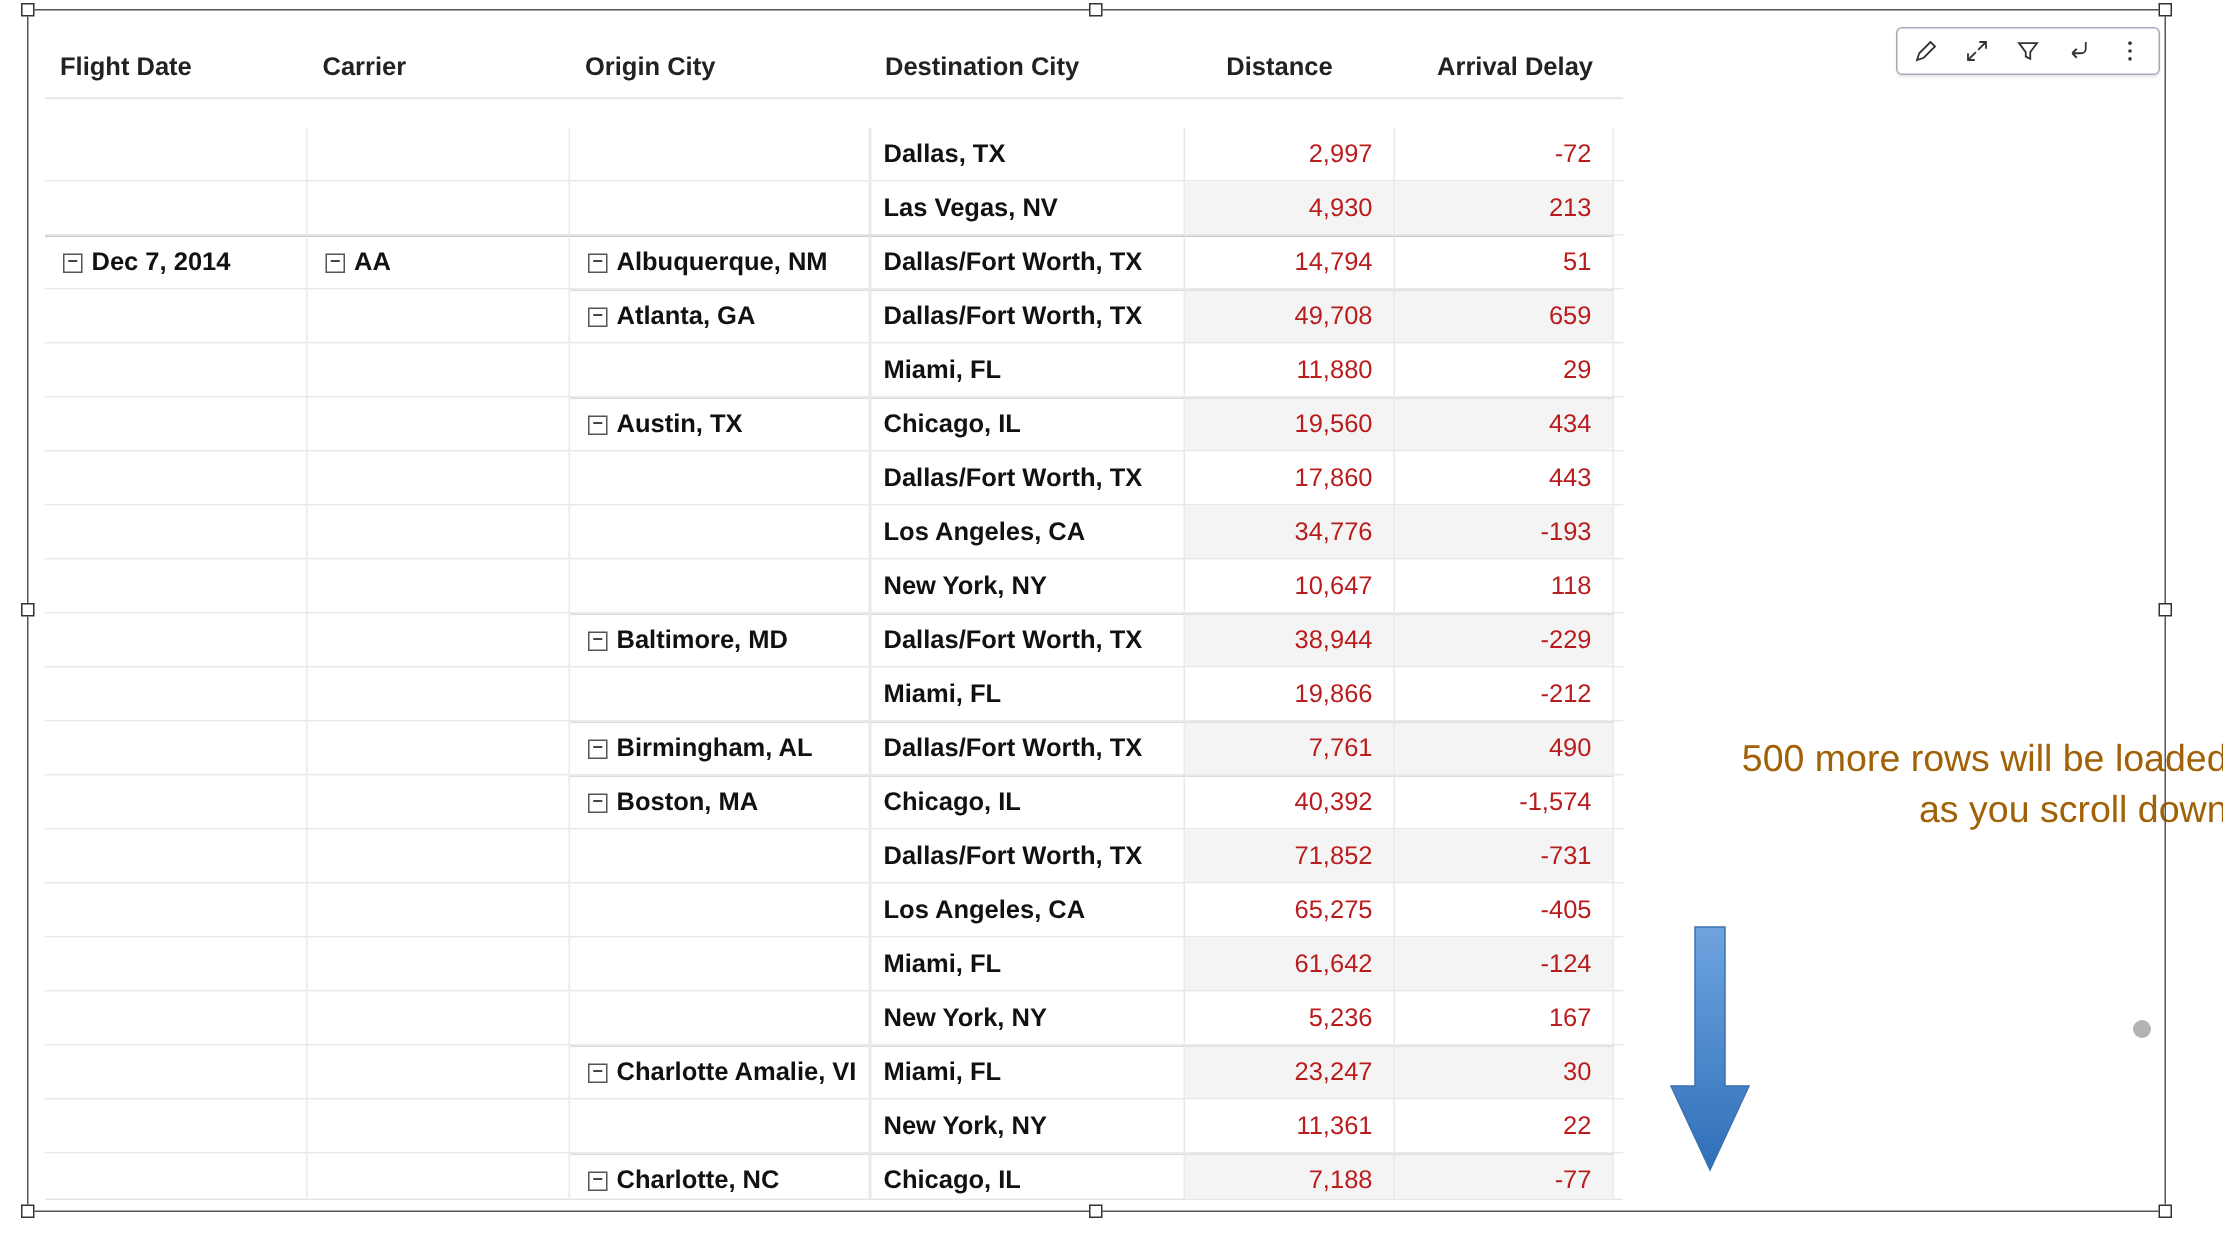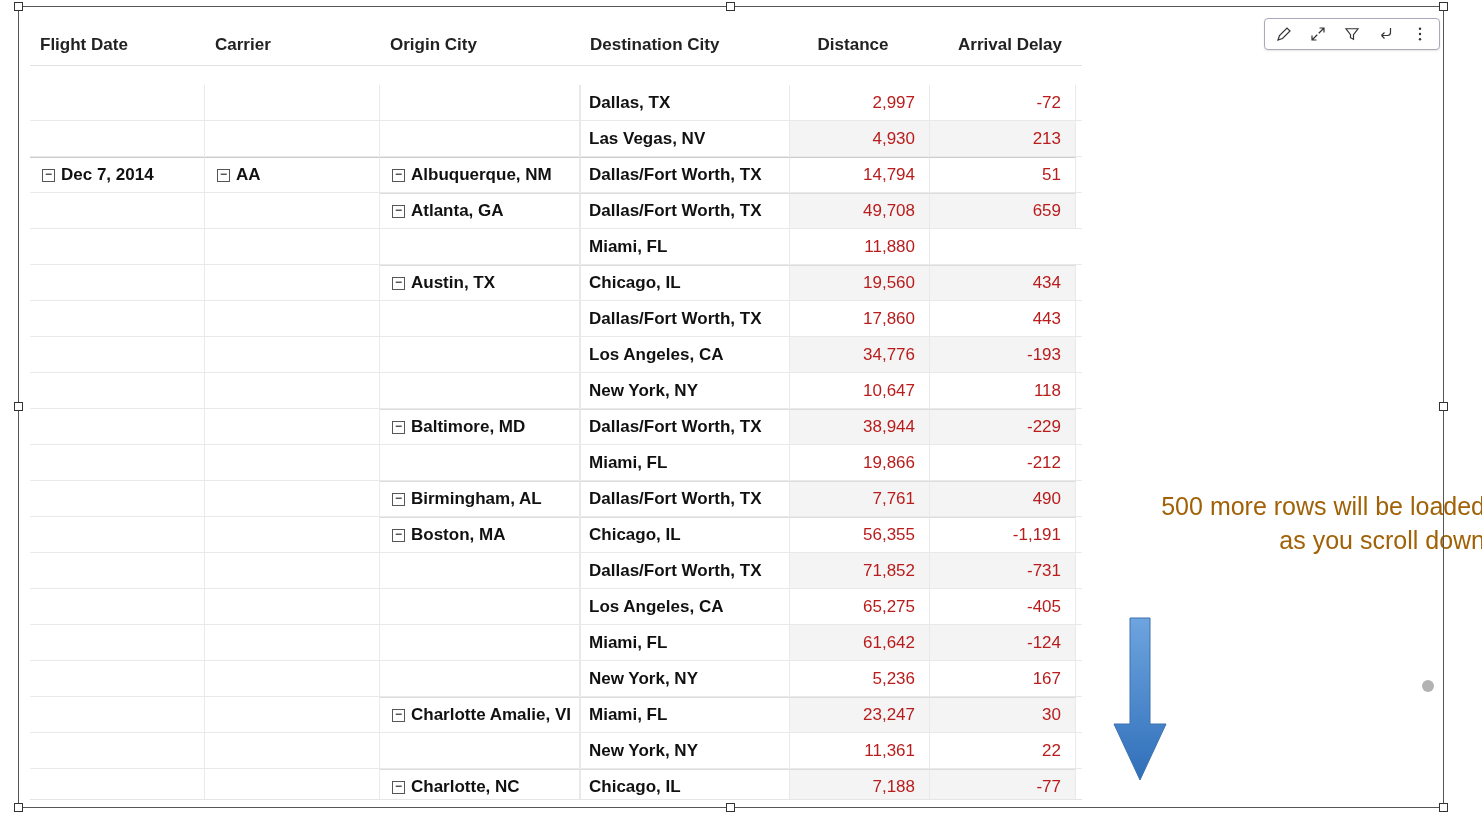--- a/index.html
+++ b/index.html
@@ -297,20 +297,21 @@
         <div class="cell-dest">Dallas/Fort Worth, TX</div>
         <div class="cell-dist">49,708</div>
         <div class="cell-delay">659</div>
       </div>
       <div class="row">
         <div class="cell-date"></div>
         <div class="cell-carr"></div>
         <div class="cell-orig"></div>
         <div class="cell-dest">Miami, FL</div>
         <div class="cell-dist">11,880</div>
+        <div class="cell-delay">29</div>
       </div>
       <div class="row alt orig-border">
         <div class="cell-date"></div>
         <div class="cell-carr"></div>
         <div class="cell-orig">
           <span class="expander"></span>
           <span>Austin, TX</span>
         </div>
         <div class="cell-dest">Chicago, IL</div>
         <div class="cell-dist">19,560</div>
@@ -371,22 +372,22 @@
         <div class="cell-delay">490</div>
       </div>
       <div class="row orig-border">
         <div class="cell-date"></div>
         <div class="cell-carr"></div>
         <div class="cell-orig">
           <span class="expander"></span>
           <span>Boston, MA</span>
         </div>
         <div class="cell-dest">Chicago, IL</div>
-        <div class="cell-dist">56,355</div>
-        <div class="cell-delay">-1,191</div>
+        <div class="cell-dist">40,392</div>
+        <div class="cell-delay">-1,574</div>
       </div>
       <div class="row alt">
         <div class="cell-date"></div>
         <div class="cell-carr"></div>
         <div class="cell-orig"></div>
         <div class="cell-dest">Dallas/Fort Worth, TX</div>
         <div class="cell-dist">71,852</div>
         <div class="cell-delay">-731</div>
       </div>
       <div class="row">

